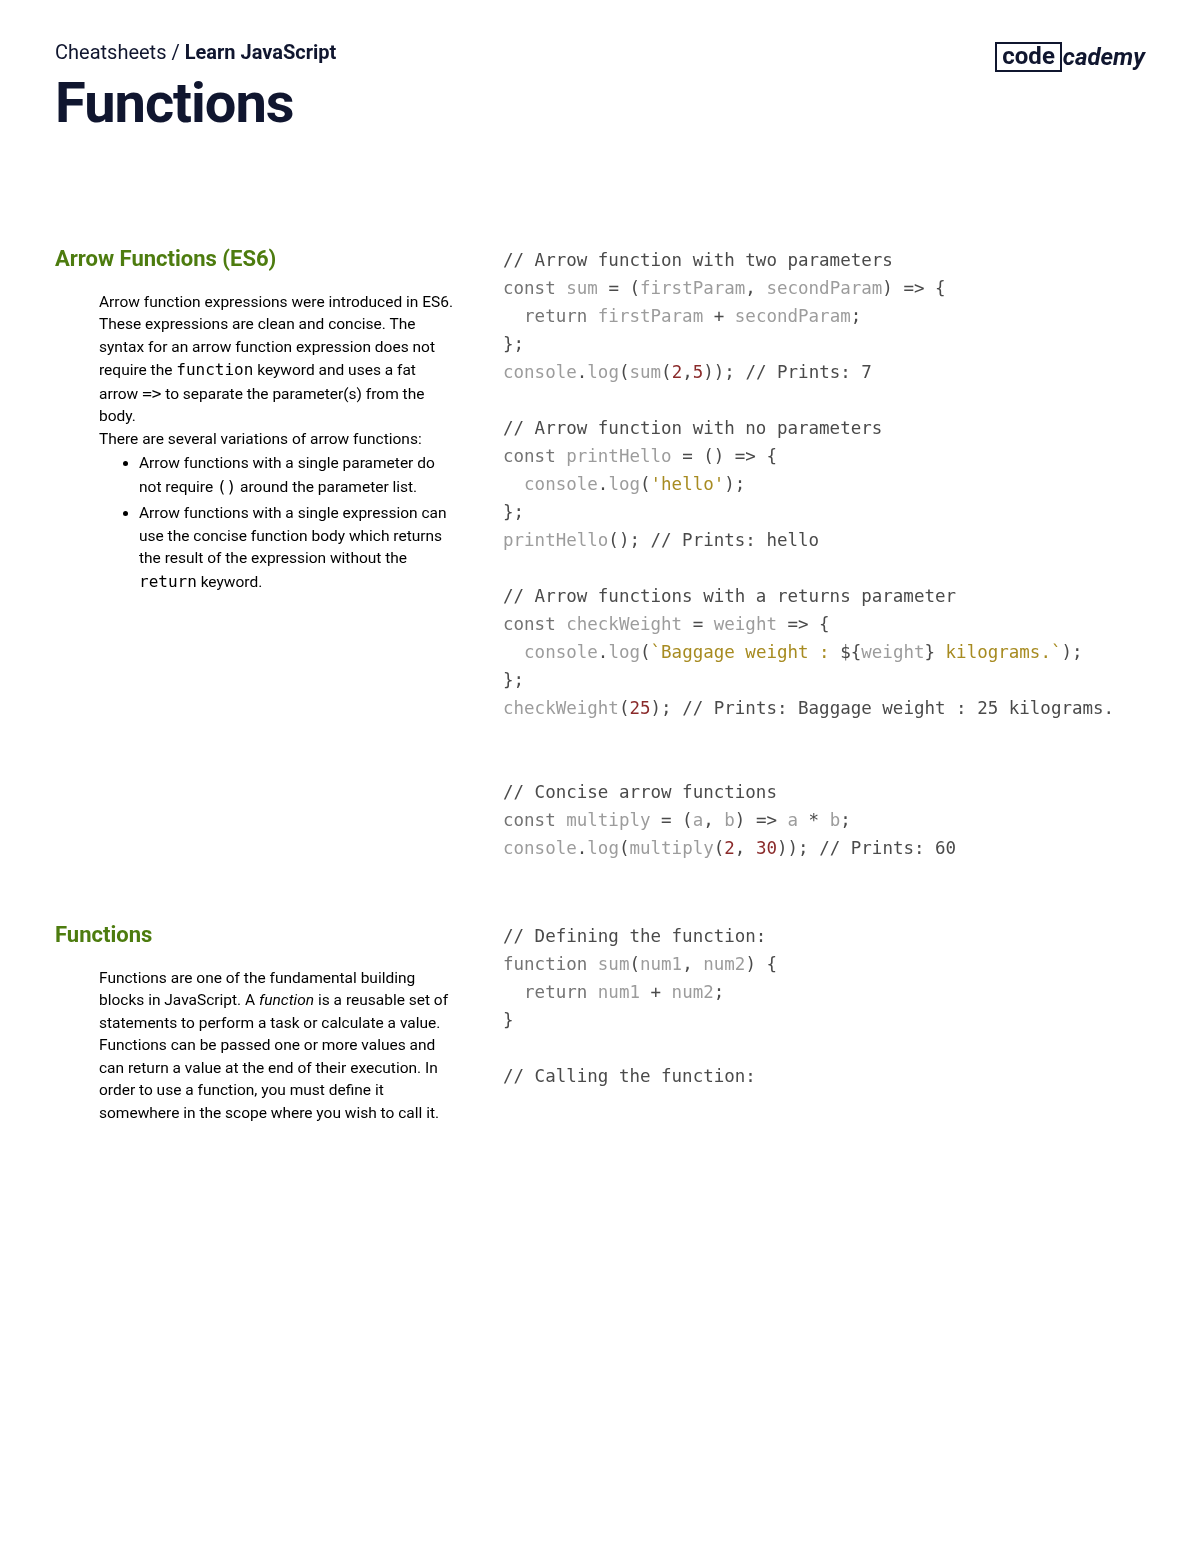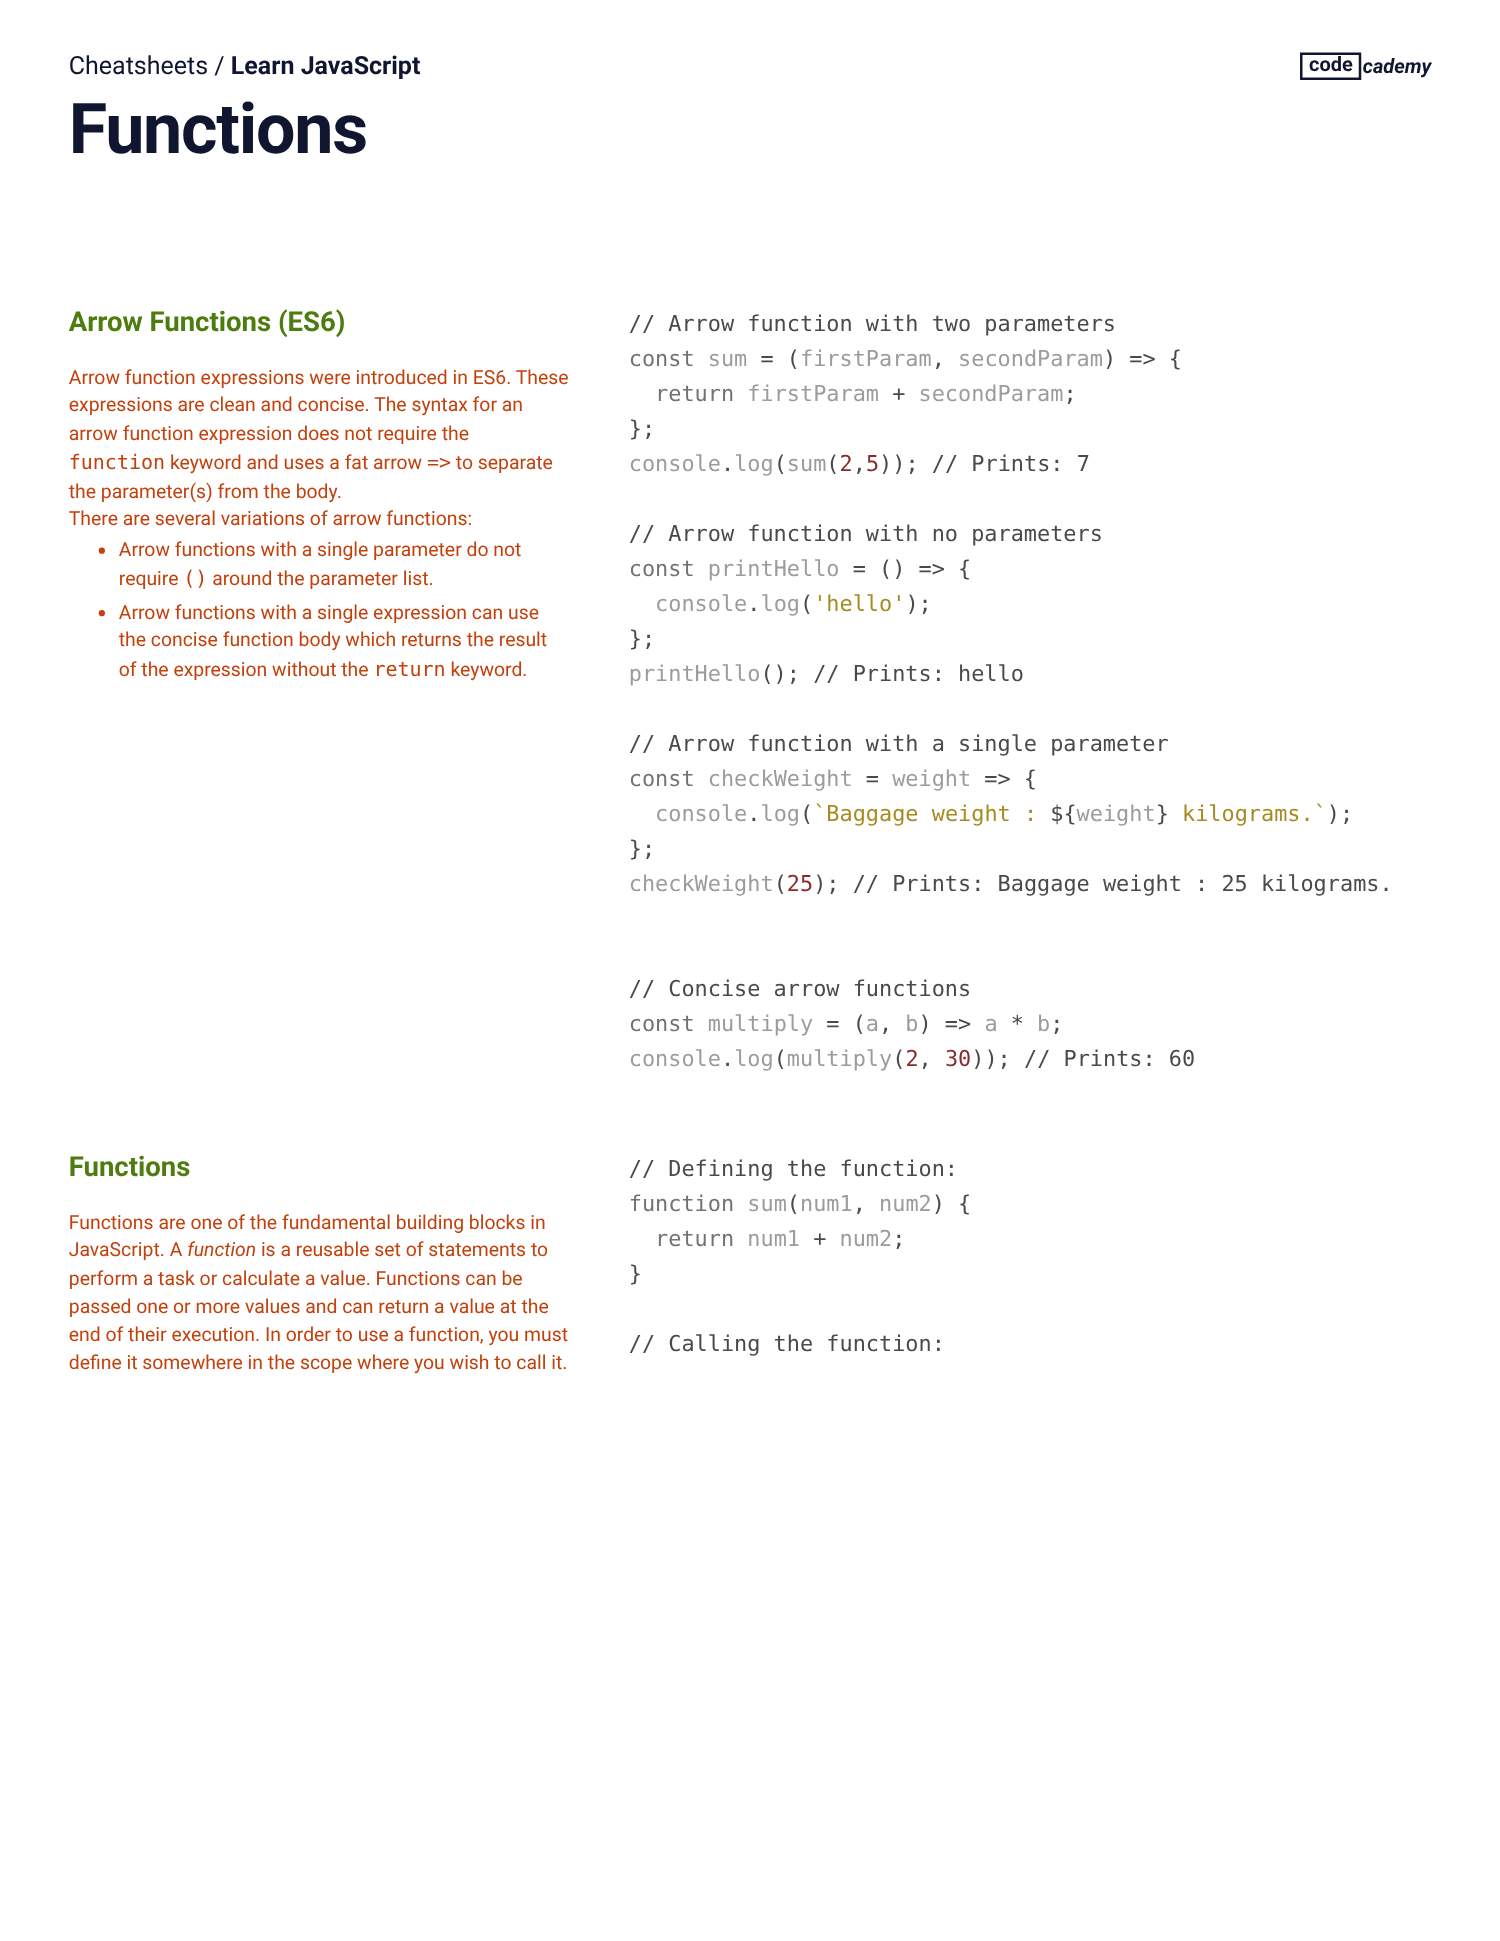--- a/index.html
+++ b/index.html
@@ -25,21 +25,21 @@
     text-align: center;
   }
   .page-title {
     font-size: 56px;
     font-weight: 700;
     letter-spacing: -1px;
   }
   .logo {
     display: flex;
     align-items: center;
-    font-size: 16px;
+    font-size: 24px;
     font-weight: 700;
     color: #10162f;
     padding-top: 2px;
     margin-left: 22px;
   }
   .logo .box {
     border: 2.5px solid #10162f;
     padding: 0 5px 1px 5px;
     line-height: 1.05;
   }
@@ -63,21 +63,22 @@
   }
   .section-heading {
     font-size: 22px;
     font-weight: 700;
     margin-bottom: 20px;
     color: #4d7c0f;
   }
   .section-left p, .section-left li {
     font-size: 15.5px;
     line-height: 1.45;
-    color: #c2410c;
+    color: #000000;
+    margin-left: 44px;
   }
   ul {
     padding-left: 40px;
     margin-top: 2px;
   }
   ul li {
     margin-bottom: 4px;
   }
   code.inline {
     font-family: ui-monospace, SFMono-Regular, Menlo, Consolas, monospace;
@@ -139,21 +140,21 @@
   <span class="tok-kw">return</span><span class="tok-id"> firstParam </span><span class="tok-punct">+ </span><span class="tok-id">secondParam</span><span class="tok-punct">;</span>
 <span class="tok-punct">};</span>
 <span class="tok-id">console</span><span class="tok-punct">.</span><span class="tok-id">log</span><span class="tok-punct">(</span><span class="tok-id">sum</span><span class="tok-punct">(</span><span class="tok-num">2</span><span class="tok-punct">,</span><span class="tok-num">5</span><span class="tok-punct">)); </span><span class="tok-comment">// Prints: 7</span>
 
 <span class="tok-comment">// Arrow function with no parameters</span>
 <span class="tok-kw">const</span><span class="tok-id"> printHello </span><span class="tok-punct">= () =&gt; {</span>
   <span class="tok-id">console</span><span class="tok-punct">.</span><span class="tok-id">log</span><span class="tok-punct">(</span><span class="tok-str">'hello'</span><span class="tok-punct">);</span>
 <span class="tok-punct">};</span>
 <span class="tok-id">printHello</span><span class="tok-punct">(); </span><span class="tok-comment">// Prints: hello</span>
 
-<span class="tok-comment">// Arrow function with a single parameter</span>
+<span class="tok-comment">// Arrow functions with a returns parameter</span>
 <span class="tok-kw">const</span><span class="tok-id"> checkWeight </span><span class="tok-punct">= </span><span class="tok-id">weight</span><span class="tok-punct"> =&gt; {</span>
   <span class="tok-id">console</span><span class="tok-punct">.</span><span class="tok-id">log</span><span class="tok-punct">(</span><span class="tok-str">`Baggage weight : </span><span class="tok-punct">${</span><span class="tok-id">weight</span><span class="tok-punct">}</span><span class="tok-str"> kilograms.`</span><span class="tok-punct">);</span>
 <span class="tok-punct">};</span>
 <span class="tok-id">checkWeight</span><span class="tok-punct">(</span><span class="tok-num">25</span><span class="tok-punct">); </span><span class="tok-comment">// Prints: Baggage weight : 25 kilograms.</span>
 
 
 <span class="tok-comment">// Concise arrow functions</span>
 <span class="tok-kw">const</span><span class="tok-id"> multiply </span><span class="tok-punct">= (</span><span class="tok-id">a</span><span class="tok-punct">, </span><span class="tok-id">b</span><span class="tok-punct">) =&gt; </span><span class="tok-id">a </span><span class="tok-punct">* </span><span class="tok-id">b</span><span class="tok-punct">;</span>
 <span class="tok-id">console</span><span class="tok-punct">.</span><span class="tok-id">log</span><span class="tok-punct">(</span><span class="tok-id">multiply</span><span class="tok-punct">(</span><span class="tok-num">2</span><span class="tok-punct">, </span><span class="tok-num">30</span><span class="tok-punct">)); </span><span class="tok-comment">// Prints: 60</span></pre>
     </div>

